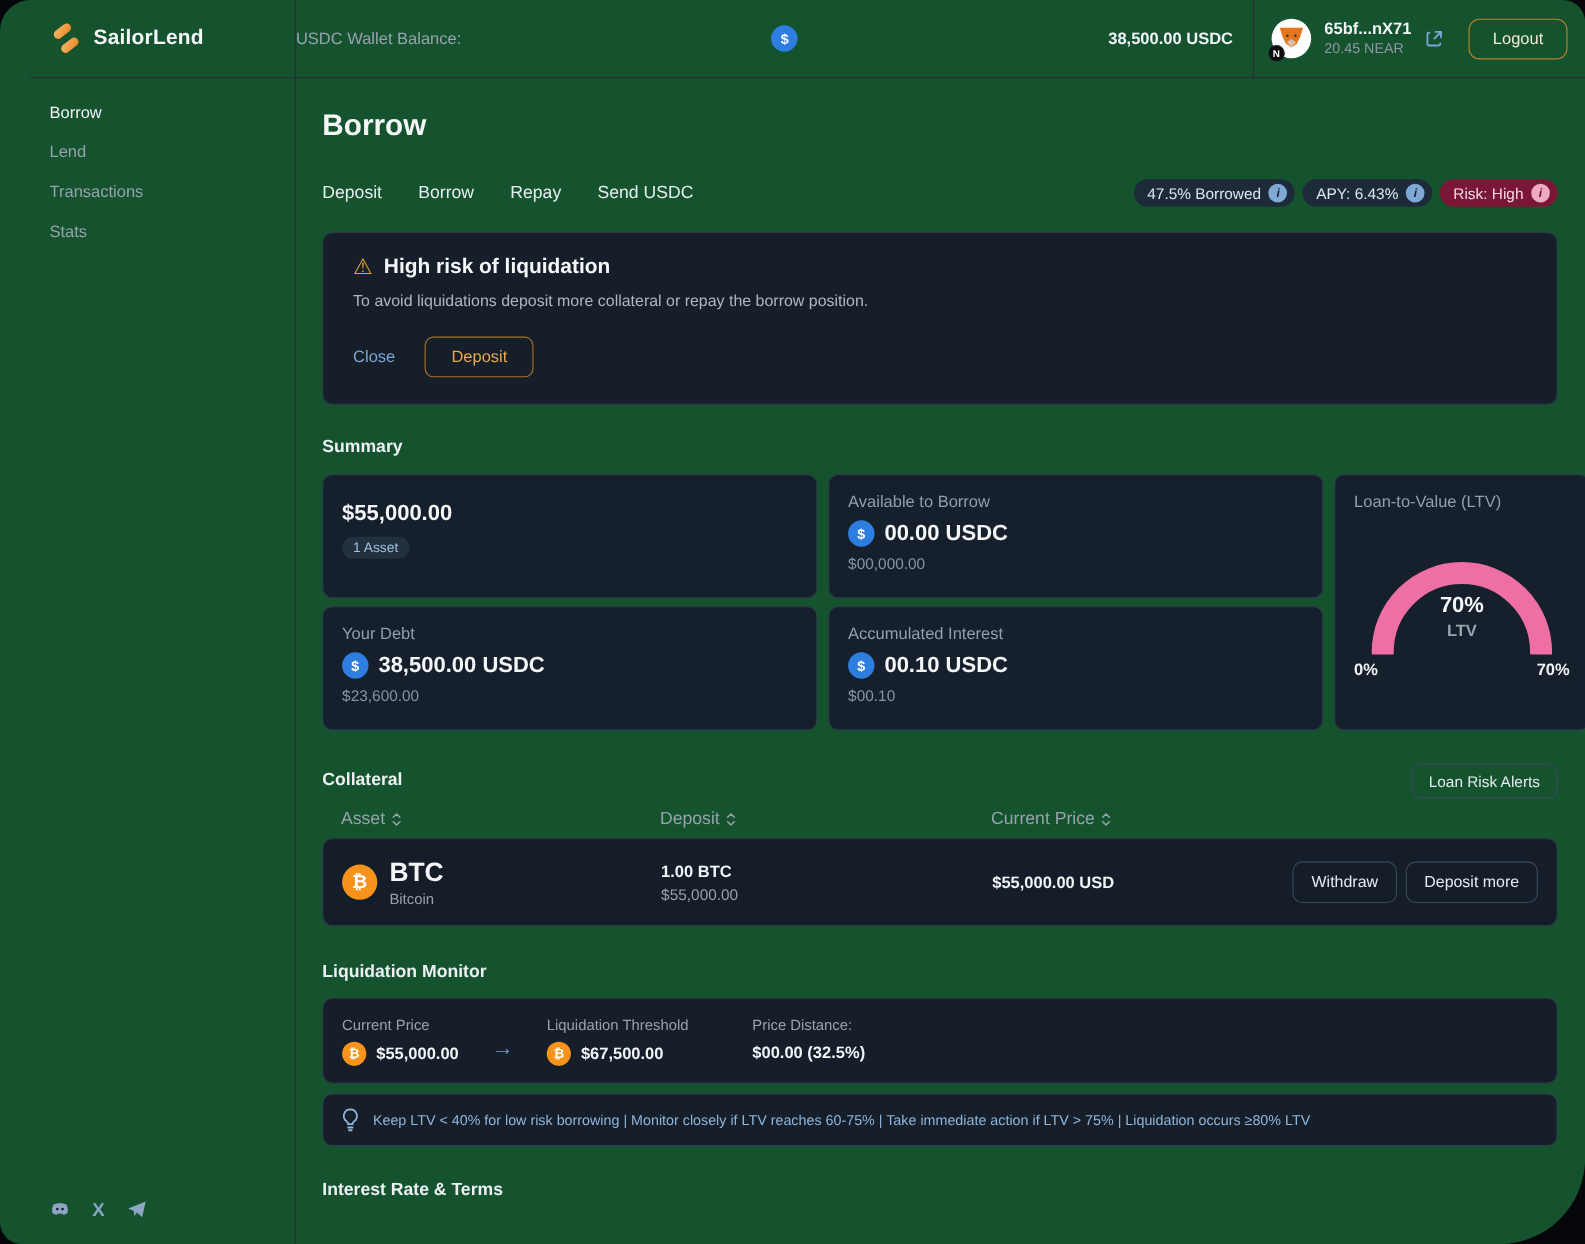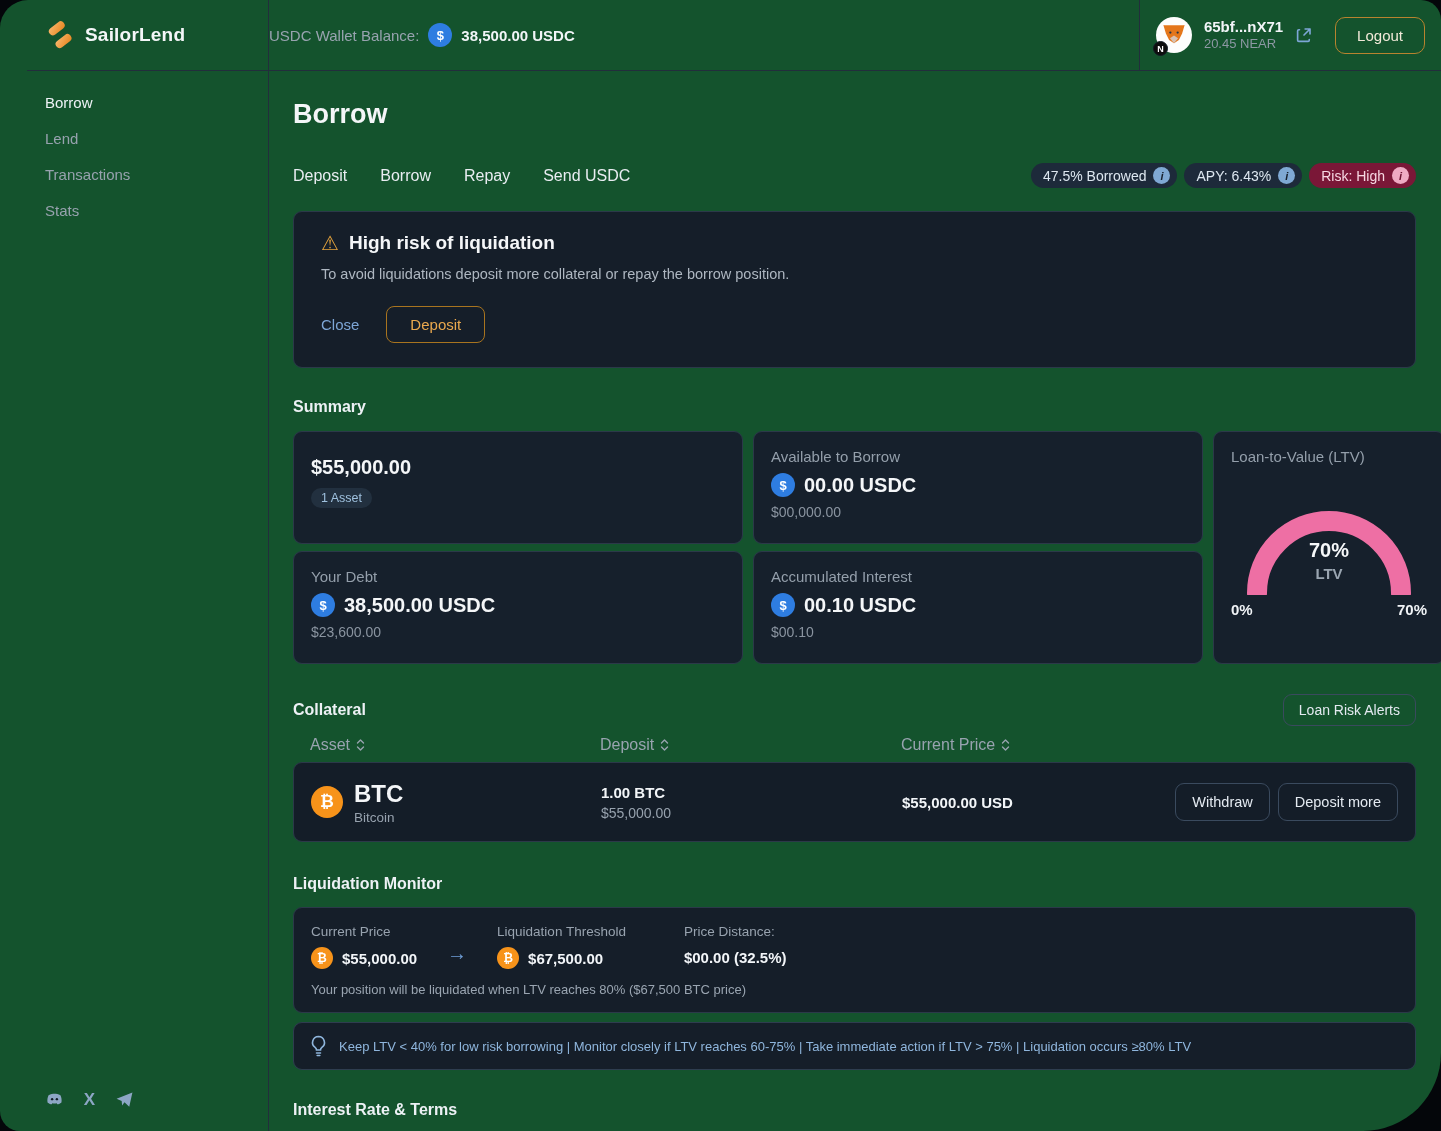--- a/index.html
+++ b/index.html
@@ -14,21 +14,21 @@
   .nav { padding:14px 0; display:flex; flex-direction:column; }
   .nav-item { padding:9px 18px; font-size:15px; color:#97a2ae; cursor:pointer; line-height:18px; }
   .nav-item.active { color:#eef2f6; }
   .sidebar-spacer { flex:1; }
   .social { display:flex; gap:16px; align-items:center; padding:0 18px 22px 18px; }
   .social svg, .social .xchar { width:19px; height:19px; }
   .xchar { color:#8da6c4; font-weight:700; font-size:17px; line-height:19px; text-align:center; }
   
   .main-col { flex:1; display:flex; flex-direction:column; min-width:0; }
   .topbar { height:71px; flex:0 0 71px; border-bottom:1px solid #222e3c; display:flex; align-items:center; }
-  .balance-wrap { flex:1; display:flex; align-items:center; justify-content:flex-start; gap:9px; padding-right:18px; }
+  .balance-wrap { flex:1; display:flex; align-items:center; justify-content:space-between; gap:9px; padding-right:18px; }
   .balance-label { color:#98a3af; font-size:15px; }
   .balance-value { color:#f2f5f8; font-size:15px; font-weight:700; }
   .topbar-div { width:1px; height:71px; background:#222e3c; }
   .account-zone { display:flex; align-items:center; gap:12px; padding:0 16px; }
   .avatar-wrap { position:relative; width:36px; height:36px; }
   .avatar { width:36px; height:36px; border-radius:50%; background:#fdfdfd; display:flex; align-items:center; justify-content:center; }
   .near-badge { position:absolute; left:-3px; bottom:-3px; width:15px; height:15px; border-radius:50%;
                 background:#0d0d0d; color:#fff; font-size:9px; font-weight:700; display:flex; align-items:center; justify-content:center; border:1px solid #131b25;}
   .acct-col { display:flex; flex-direction:column; line-height:1.25; }
   .acct-addr { font-size:15px; font-weight:700; color:#f2f5f8; }
@@ -351,21 +351,20 @@
             <div class="m-val-row">
               <span class="coin btc coin-22">₿</span>
               <span>$67,500.00</span>
             </div>
           </div>
           <div class="mon-block" style="margin-left:28px">
             <div class="m-label">Price Distance:</div>
             <div class="m-distance-val">$00.00 (32.5%)</div>
           </div>
         </div>
-        <div class="mon-note">Your position will be liquidated when LTV reaches 80% ($67,500 BTC price)</div>
       </section>
 
       <section class="tip-card">
         <svg width="17" height="22" viewBox="0 0 17 22" fill="none" stroke="#8fb6dd" stroke-width="1.6" stroke-linecap="round">
           <path d="M8.5 1.5 a6 6 0 0 1 3.4 10.9 c-.9.7-1.4 1.6-1.4 2.6 h-4 c0-1-.5-1.9-1.4-2.6 A6 6 0 0 1 8.5 1.5 Z"></path>
           <path d="M6.5 18 h4 M7.2 20.5 h2.6"></path>
         </svg>
         <span class="tip-text">Keep LTV &lt; 40% for low risk borrowing | Monitor closely if LTV reaches 60-75% | Take immediate action if LTV &gt; 75% | Liquidation occurs ≥80% LTV</span>
       </section>
 

